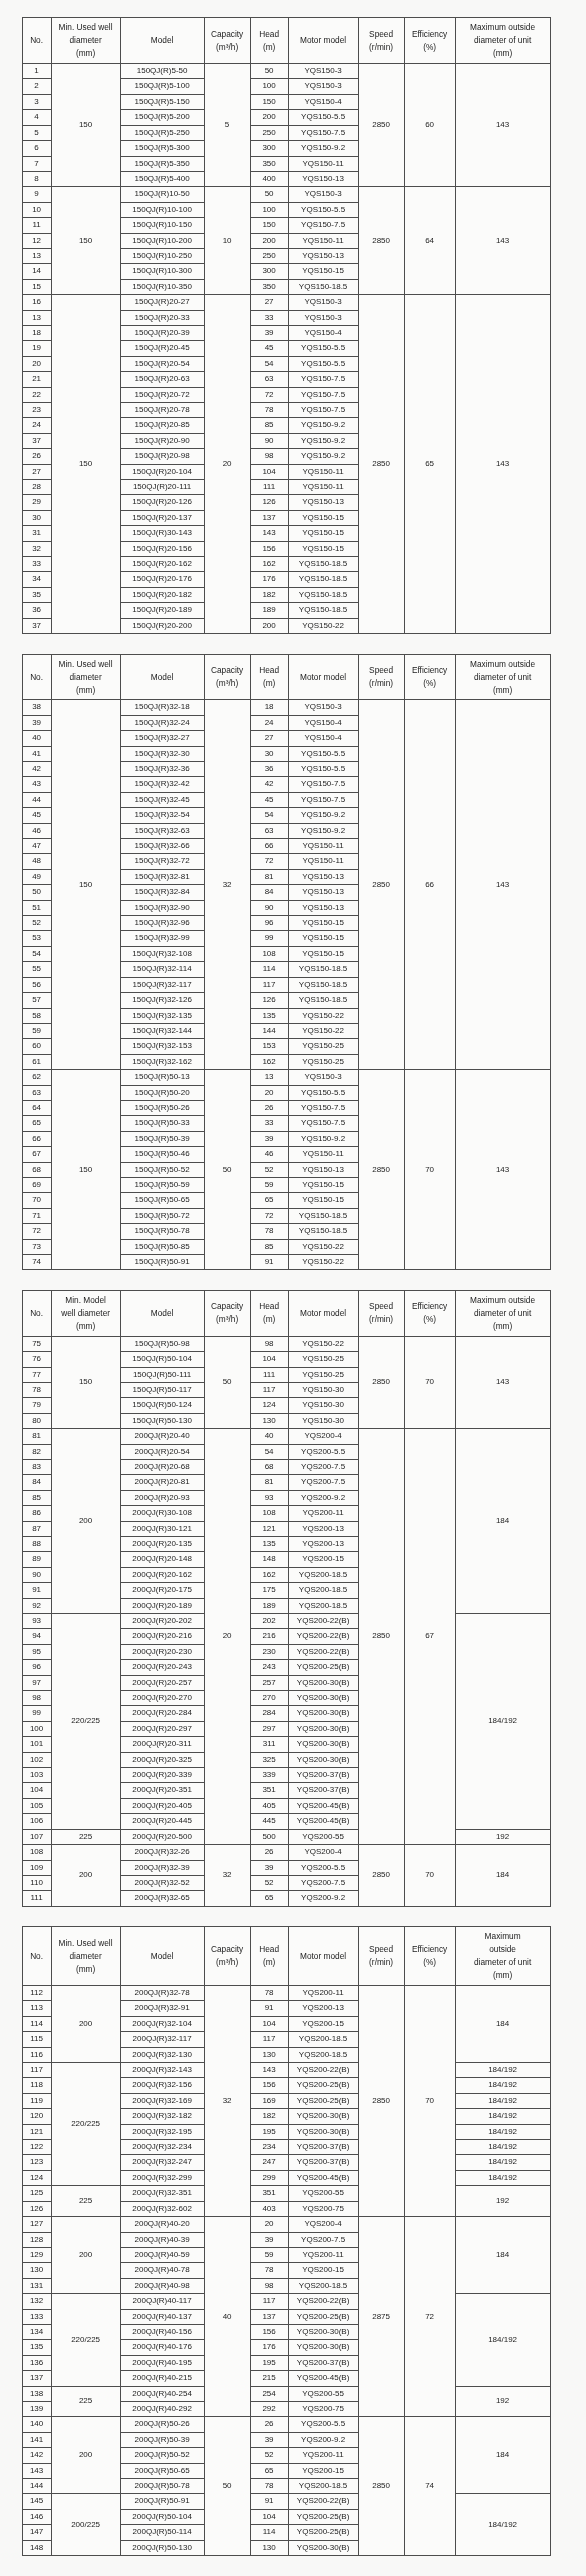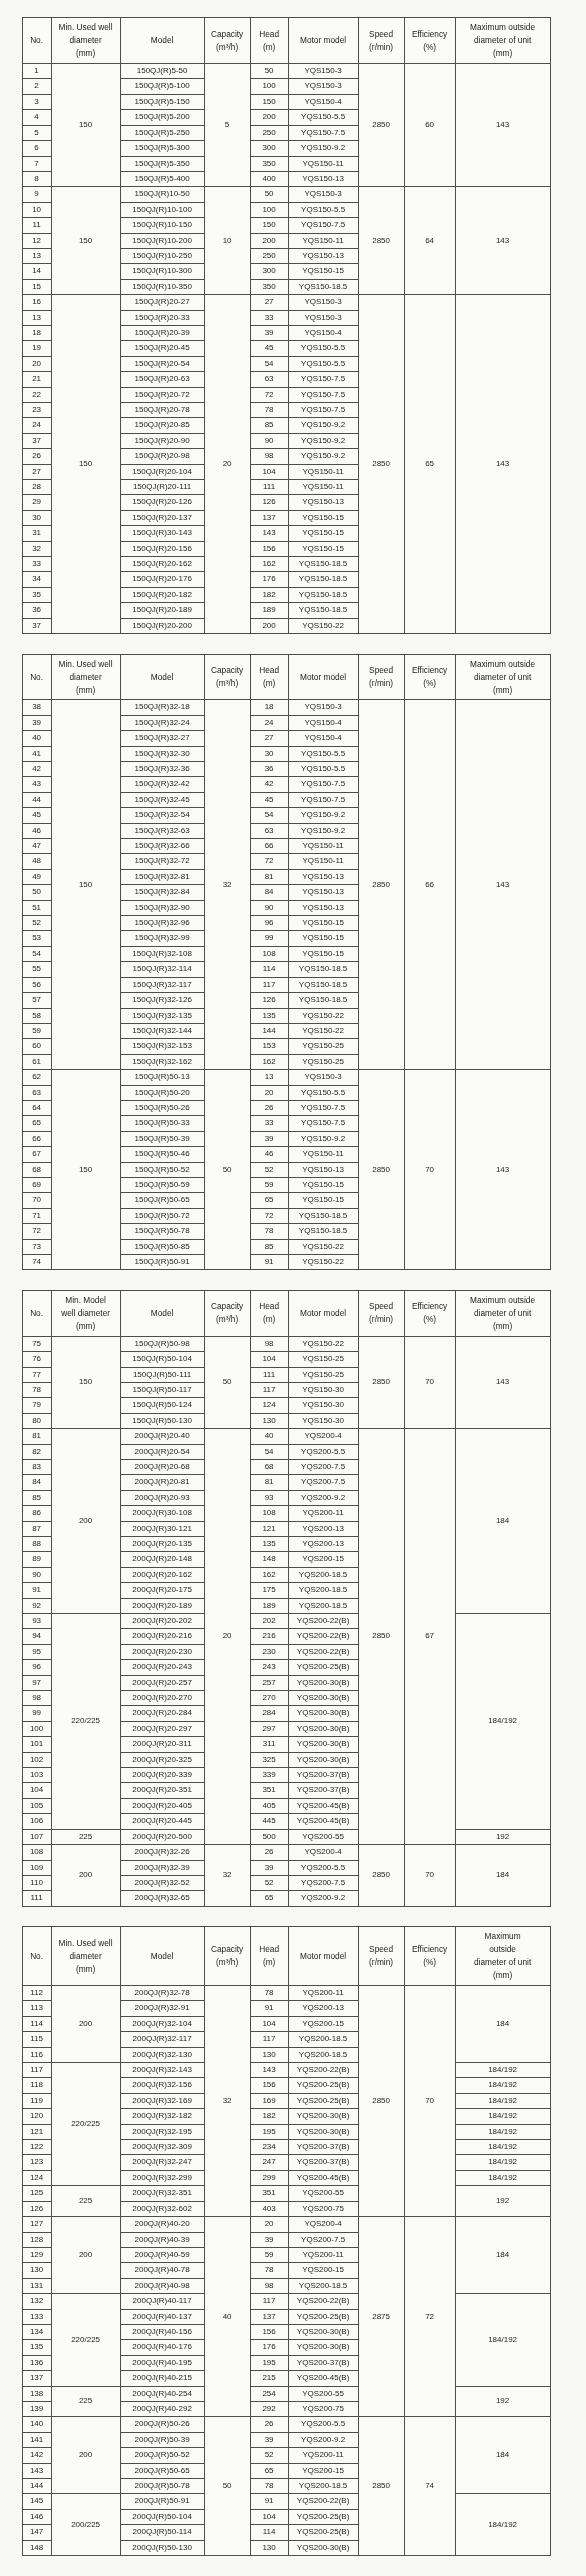--- a/index.html
+++ b/index.html
@@ -1046,21 +1046,21 @@
         </tr>
         <tr>
           <td>121</td>
           <td>200QJ(R)32-195</td>
           <td>195</td>
           <td>YQS200-30(B)</td>
           <td rowspan="1">184/192</td>
         </tr>
         <tr>
           <td>122</td>
-          <td>200QJ(R)32-309</td>
+          <td>200QJ(R)32-234</td>
           <td>234</td>
           <td>YQS200-37(B)</td>
           <td rowspan="1">184/192</td>
         </tr>
         <tr>
           <td>123</td>
           <td>200QJ(R)32-247</td>
           <td>247</td>
           <td>YQS200-37(B)</td>
           <td rowspan="1">184/192</td>

